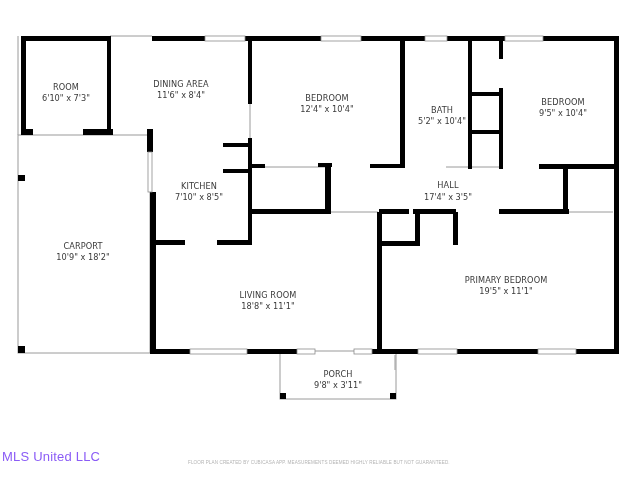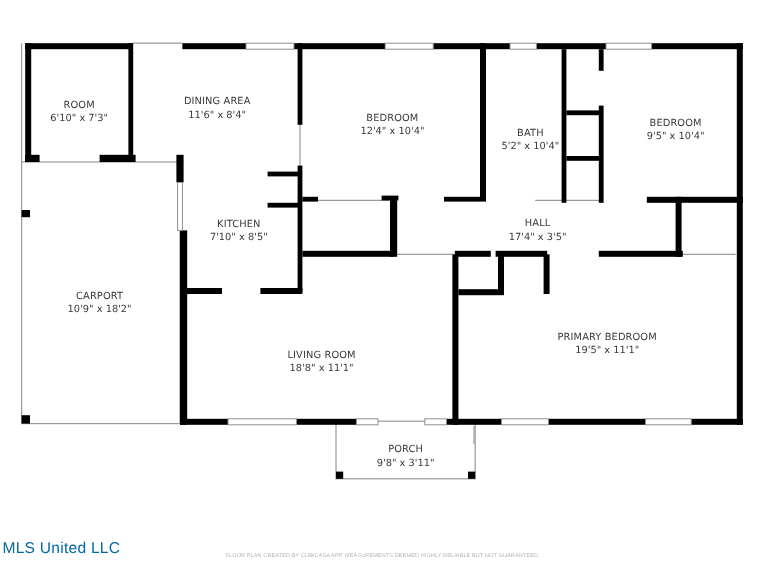--- a/index.html
+++ b/index.html
@@ -3,21 +3,21 @@
 <meta charset="utf-8">
 <style>
   html, body { margin:0; padding:0; background:#ffffff; }
   body { width:640px; height:480px; position:relative; overflow:hidden; font-family:"DejaVu Sans", sans-serif; }
   #plan { position:absolute; left:0; top:0; width:640px; height:480px; }
   .wall { fill:#000000; }
   .thin { stroke:#9a9a9a; stroke-width:1; fill:none; }
   .win { fill:#ffffff; stroke:#8c8c8c; stroke-width:0.8; }
   .room-name { font-size:8.2px; fill:#3a3a3a; text-anchor:middle; letter-spacing:0.1px; }
   .room-dim { font-size:8.2px; fill:#3a3a3a; text-anchor:middle; }
-  .footer-brand { position:absolute; left:2px; top:449px; font-size:13px; color:#0369a1; letter-spacing:0.2px; font-family:"Liberation Sans", sans-serif; }
+  .footer-brand { position:absolute; left:2px; top:449px; font-size:13px; color:#8b5cf6; letter-spacing:0.2px; font-family:"Liberation Sans", sans-serif; }
   .footer-note { position:absolute; left:188px; top:460px; font-size:4.6px; color:#b4b4b4; letter-spacing:0.1px; font-family:"Liberation Sans", sans-serif; }
 </style>
 </head>
 <body>
 
 <svg id="plan" viewBox="0 0 640 480" xmlns="http://www.w3.org/2000/svg">
 
   <g>
     <rect class="thin" x="18" y="135" width="132" height="218"></rect>
     <rect class="thin" x="280" y="351" width="116" height="48"></rect>

